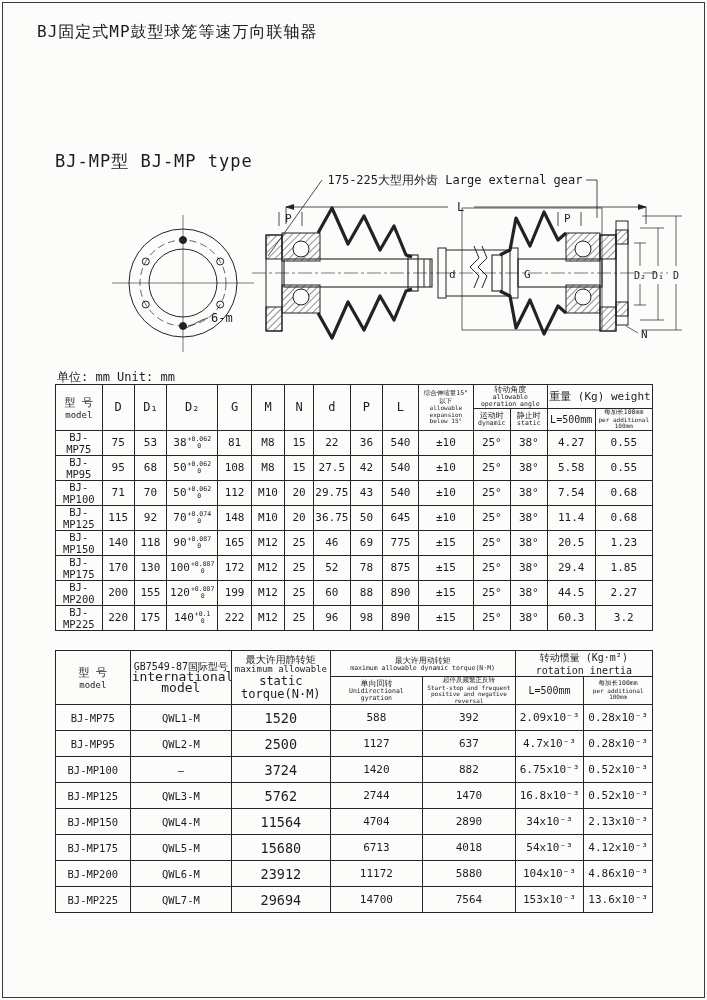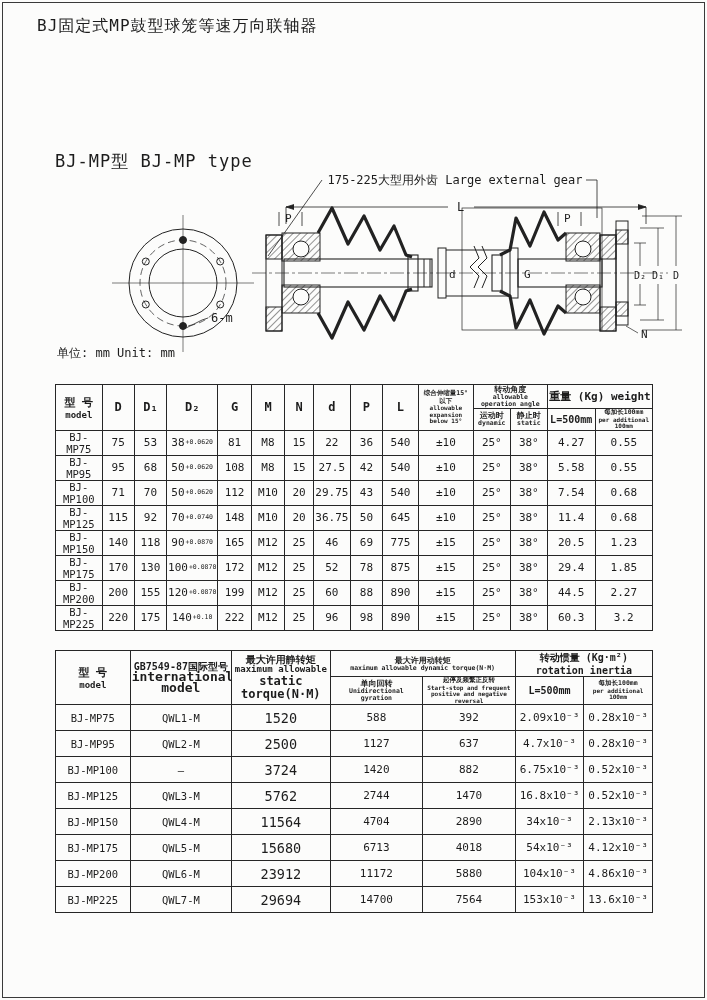--- a/index.html
+++ b/index.html
@@ -2,47 +2,47 @@
 <html><head>
 <meta charset="utf-8">
 <style>
   html,body{margin:0;padding:0}
   body{
     width:707px;height:1000px;position:relative;overflow:hidden;
     background:#fcfcfb;color:#1c1c1c;
     font-family:"DejaVu Sans Mono","Liberation Mono",monospace;
   }
   .page-frame{position:absolute;inset:2px;border:1px solid #3a3a3a;pointer-events:none}
-  .title-block{position:absolute;left:37px;top:16px}
+  .title-block{position:absolute;left:37px;top:22px}
   .title-zh{font-size:16px;letter-spacing:1px;margin-bottom:7px}
   .title-en{font-size:17px;line-height:1.55;white-space:pre}
   .subtitle{position:absolute;left:55px;top:150px;font-size:17px;letter-spacing:1px}
-  .unit-note{position:absolute;left:57px;top:345px;font-size:12px}
+  .unit-note{position:absolute;left:57px;top:369px;font-size:12px}
   svg.drawing{position:absolute;top:158px;left:0}
   svg text{font-family:"DejaVu Sans Mono","Liberation Mono",monospace;fill:#1c1c1c}
 
   table.doc-table{position:absolute;left:55px;width:598px;border-collapse:collapse;table-layout:fixed;background:#fcfcfb}
   #t1{top:384px}
   #t2{top:650px}
   .doc-table th,.doc-table td{border:1px solid #262626;text-align:center;vertical-align:middle;padding:0 1px;overflow:hidden}
   .doc-table{border:1.5px solid #262626}
-  .doc-table th{font-weight:bold;font-size:11px}
+  .doc-table th{font-weight:normal;font-size:11px}
   .doc-table td{font-size:11px;height:24px}
   #t2 td{height:25px}
   .h-two .zh{font-size:11px}
   .h-two .en{font-size:9px}
   .h-small .zh{font-size:8px;line-height:9px}
   .h-small .en{font-size:6.5px;line-height:7px}
   .h-tiny .zh{font-size:6.5px;line-height:7.5px}
   .h-tiny .en{font-size:6px;line-height:6.5px}
   th.dim-letter{font-size:12px}
   td.cell-model,td.cell-intl{font-size:10.5px}
   td.big{font-size:13.5px}
   .tolwrap{display:inline-flex;align-items:center;gap:1px}
-  .tol{display:inline-flex;text-align:center;font-size:6.5px;line-height:7px}
+  .tol{display:inline-flex;flex-direction:column;text-align:center;font-size:6.5px;line-height:7px}
 </style>
 </head>
 <body>
 
 <div class="page-frame"></div>
 
 <div class="title-block">
   <div class="title-zh">BJ固定式MP鼓型球笼等速万向联轴器</div>
 </div>
 

